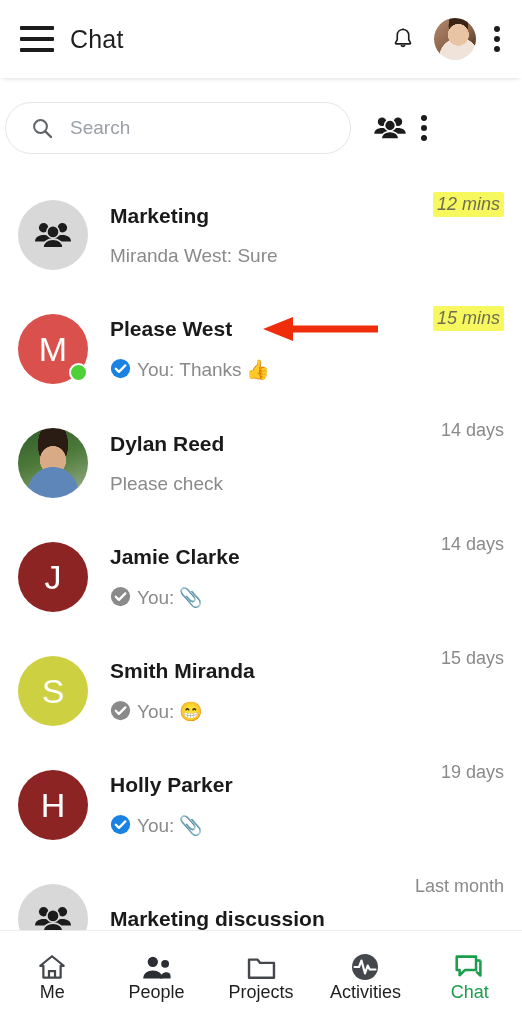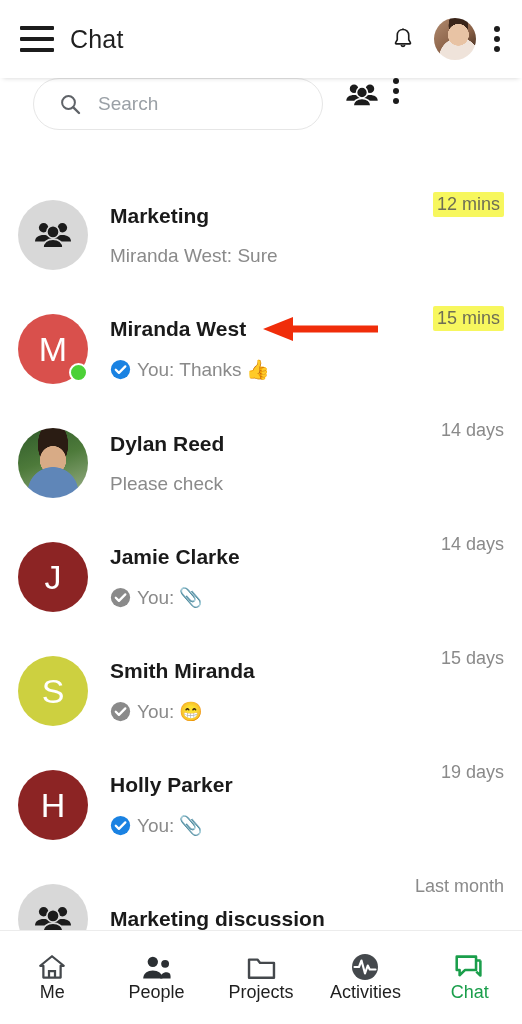--- a/index.html
+++ b/index.html
@@ -28,21 +28,21 @@
     width: 42px; height: 42px; border-radius: 50%; overflow: hidden;
     background: #7a5a46; position: relative; cursor: pointer; flex: none;
   }
   .kebab { width: 6px; height: 26px; display: flex; flex-direction: column;
     justify-content: space-between; align-items: center; cursor: pointer; margin-right: 6px; }
   .kebab i { display: block; width: 6px; height: 6px; border-radius: 50%; background: #1c1c1c; }
 
   
   .searchrow {
     position: absolute; top: 78px; left: 0; width: 442px; height: 100px;
-    display: flex; align-items: flex-start; padding: 0 33px; background: #fff;
+    display: flex; align-items: center; padding: 0 5px; background: #fff;
   }
   .searchbox {
     flex: 1; height: 52px; border: 1px solid #e6e6e6; border-radius: 30px;
     display: flex; align-items: center; padding: 0 16px; background: #fff;
   }
   .search-icon { width: 24px; height: 24px; margin-left: 8px; margin-right: 16px; flex: none; }
   .search-input {
     border: none; outline: none; font-size: 19px; color: #5f6368;
     font-family: "Liberation Sans", sans-serif; background: transparent; width: 100%;
   }
@@ -63,24 +63,24 @@
     align-items: center; justify-content: center; color: #fff;
     font-size: 34px; font-weight: 400; overflow: hidden; position: relative;
   }
   .av.group { background: #d8d8d8; }
   .online-dot {
     position: absolute; right: 0px; bottom: 2px; width: 19px; height: 19px;
     border-radius: 50%; background: #4cd137; border: 2px solid #fff;
   }
   .row-main { flex: 1; min-width: 0; display: flex; flex-direction: column; gap: 17px; }
   .row-name { font-size: 21px; font-weight: bold; color: #1a1a1a; white-space: nowrap; }
-  .row-sub { font-size: 19px; color: #8a8a8a; display: flex; align-items: center; gap: 6px; white-space: nowrap; }
+  .row-sub { font-size: 19px; color: #8a8a8a; display: flex; align-items: flex-start; gap: 6px; white-space: nowrap; }
   .tick { width: 21px; height: 21px; flex: none; }
   .row-time { font-size: 18px; color: #8a8a8a; flex: none; margin-left: 10px; align-self: flex-start; margin-top: 14px; }
-  .row-time.hl { background: #f7f75e; color: #6e6e55; padding: 2px 4px; border-radius: 2px; }
+  .row-time.hl { background: #f7f75e; color: #6e6e55; padding: 2px 4px; border-radius: 2px; font-style: italic; }
 
   
   .photo-dylan { background:
       radial-gradient(circle at 50% 92%, #5f86b8 0 34%, transparent 35%),
       radial-gradient(ellipse at 50% 46%, #d8ab86 0 26%, transparent 27%),
       radial-gradient(ellipse at 50% 24%, #2a1c13 0 30%, transparent 31%),
       linear-gradient(160deg, #2f5a2a 0%, #4d7a3a 45%, #9fb38d 100%); }
   .photo-header { background:
       radial-gradient(ellipse at 58% 40%, #e8c3a4 0 30%, transparent 31%),
       radial-gradient(ellipse at 58% 18%, #3a2418 0 28%, transparent 29%),
@@ -186,21 +186,21 @@
           </div>
         </div>
         <div class="row-time hl">12 mins</div>
       </div>
       <div class="row">
         <div class="av-wrap">
           <div class="av" style="background: rgb(217, 80, 76);">M</div>
           <span class="online-dot"></span>
         </div>
         <div class="row-main">
-          <div class="row-name">Miranda West</div>
+          <div class="row-name">Please West</div>
           <div class="row-sub">
             <span class="tick"><svg viewBox="0 0 24 24" width="21" height="21">
                 <circle cx="12" cy="12" r="11" fill="#1a82e2"></circle>
                 <path d="M6.6 12.3l3.6 3.6 7.3-7.5" fill="none" stroke="#fff" stroke-width="2.6" stroke-linecap="round" stroke-linejoin="round"></path>
               </svg></span>
             <span>You: Thanks 👍</span>
           </div>
         </div>
         <div class="row-time hl">15 mins</div>
       </div>

